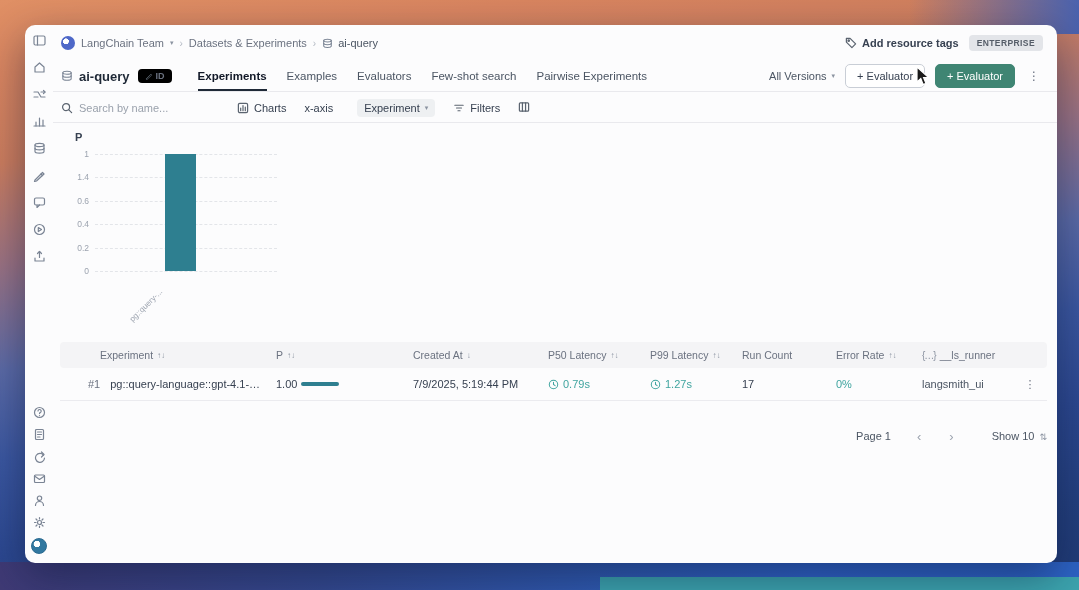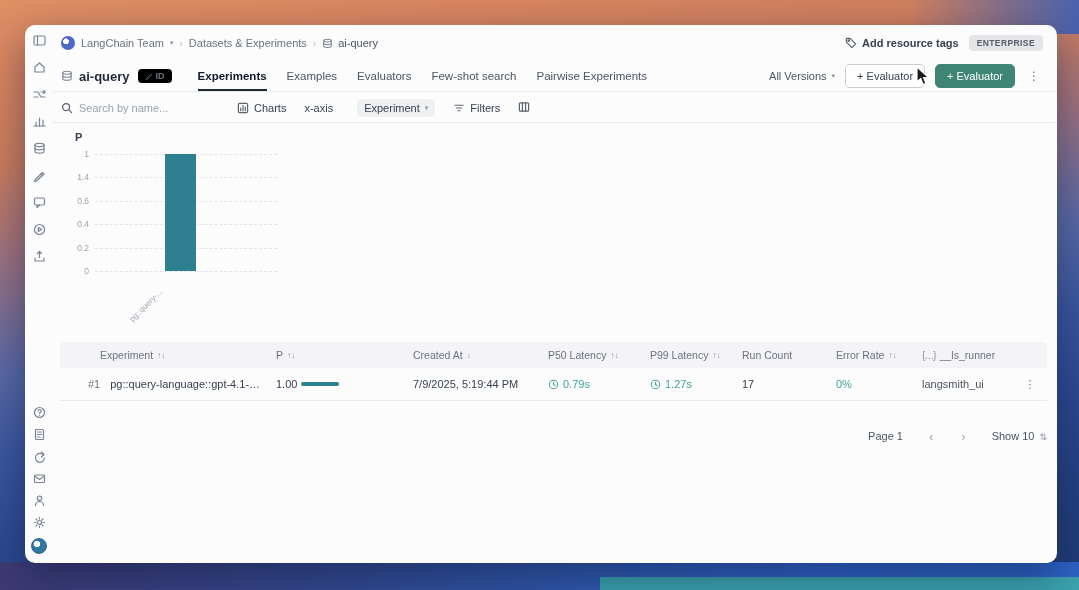--- a/index.html
+++ b/index.html
@@ -103,21 +103,21 @@
   .exp-name { overflow:hidden; text-overflow:ellipsis; max-width:150px; }
   .p-bar { width:38px; height:4px; border-radius:2px; }
   .teal { color:#3fa49f; }
   .cic { width:11px; height:11px; stroke:#3fa49f; fill:none; stroke-width:1.2; stroke-linecap:round; }
   .td-menu { justify-content:center; color:#6b7280; }
 
   
   .pager { position:absolute; right:10px; top:399px; height:24px;
     display:flex; align-items:center; gap:24px; font-size:11px; color:#4b5563; }
   .pg-arrow { color:#9ca3af; font-size:13px; cursor:pointer; padding:0 2px; }
-  .show-sel { display:flex; align-items:flex-end; gap:5px; cursor:pointer; }
+  .show-sel { display:flex; align-items:flex-end; gap:5px; cursor:pointer;margin-left:12px; }
   .updown { font-size:9px; color:#8b93a1; }
 
   
   .cursor { position:absolute; left:916px; top:66px; z-index:60; pointer-events:none; }
 </style>
 </head>
 <body>
 
 <div class="wp-topright"></div>
 <div class="wp-bottom"></div>

